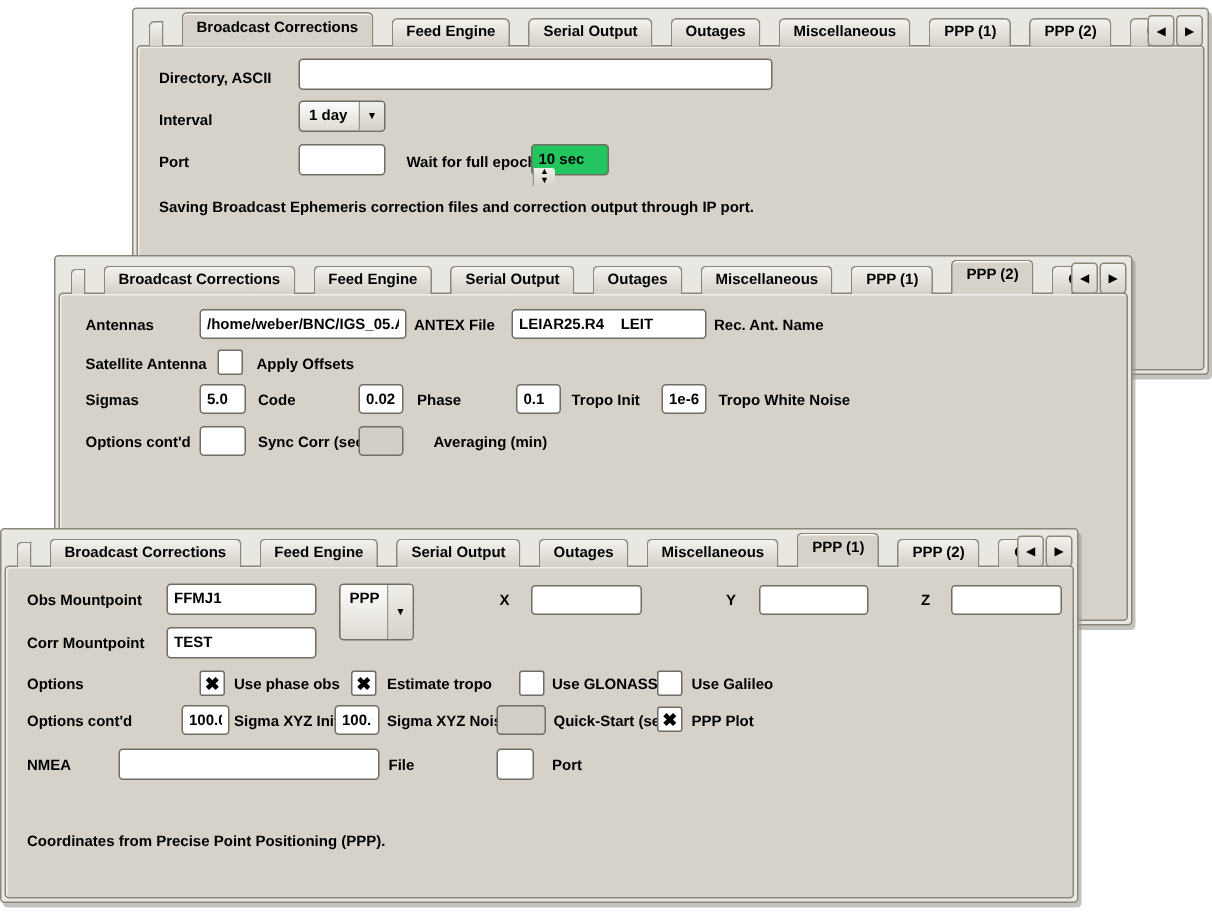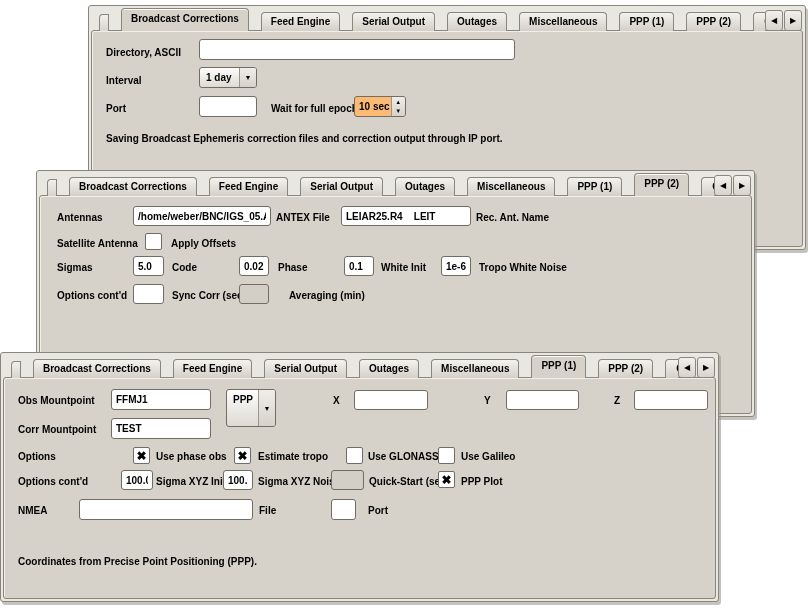--- a/index.html
+++ b/index.html
@@ -31,22 +31,22 @@
   .inp{position:absolute;border:1px solid #716d64;border-radius:3px;background:#fff;
        font-family:"Liberation Sans", sans-serif;font-size:10px;font-weight:bold;color:#000;
        padding:0 4px;box-sizing:border-box;z-index:2;}
   .inp.dis{background:#d3cfc6;}
   .combo{position:absolute;display:flex;border:1px solid #716d64;border-radius:3px;
          background:linear-gradient(#fdfdfc,#dedad2);box-sizing:border-box;z-index:2;}
   .combo .val{flex:1;font-size:10px;font-weight:bold;padding:4px 2px 0 6px;white-space:nowrap;}
   .combo .abtn{width:16px;border-left:1px solid #9a968c;display:flex;align-items:center;
                justify-content:center;font-size:7px;background:linear-gradient(#f0eee9,#d6d2ca);
                border-radius:0 2px 2px 0;}
-  .spin{position:absolute;display:flex;border:1px solid #716d64;border-radius:3px;background:#fdba74;
-        box-sizing:border-box;z-index:2;}
+  .spin{position:absolute;display:flex;border:1px solid #716d64;border-radius:3px;background:#22c55e;
+        box-sizing:border-box;z-index:2;flex-direction:column;}
   .spin .val{flex:1;font-size:10px;font-weight:bold;padding:4px 1px 0 4px;white-space:nowrap;}
   .spin .btns{width:14px;border-left:1px solid #9a968c;display:flex;flex-direction:column;
               background:linear-gradient(#f0eee9,#d6d2ca);border-radius:0 2px 2px 0;}
   .spin .btns div{flex:1;display:flex;align-items:center;justify-content:center;font-size:6px;}
   .cb{position:absolute;width:15px;height:15px;border:1px solid #716d64;border-radius:2px;
       background:#fff;display:flex;align-items:center;justify-content:center;z-index:2;
       font-size:12px;line-height:12px;font-weight:bold;color:#000;}
 </style>
 </head>
 <body>
@@ -128,21 +128,21 @@
     <div class="lbl" style="left:20px;top:67px;">Satellite Antenna</div>
     <div class="cb" style="left:108px;top:62px;"></div>
     <div class="lbl" style="left:134px;top:67px;">Apply Offsets</div>
 
     <div class="lbl" style="left:20px;top:91px;">Sigmas</div>
     <input class="inp" style="left: 96px; top: 85px; width: 31px; height: 20px;" value="5.0">
     <div class="lbl" style="left:135px;top:91px;">Code</div>
     <input class="inp" style="left: 202px; top: 85px; width: 30px; height: 20px;" value="0.02">
     <div class="lbl" style="left:241px;top:91px;text-align:right;">Phase</div>
     <input class="inp" style="left: 307px; top: 85px; width: 30px; height: 20px;" value="0.1">
-    <div class="lbl" style="left:344px;top:91px;">White Init</div>
+    <div class="lbl" style="left:344px;top:91px;">Tropo Init</div>
     <input class="inp" style="left: 404px; top: 85px; width: 30px; height: 20px;" value="1e-6">
     <div class="lbl" style="left:442px;top:91px;">Tropo White Noise</div>
 
     <div class="lbl" style="left:20px;top:119px;">Options cont'd</div>
     <input class="inp" style="left: 96px; top: 113px; width: 31px; height: 20px;" value="">
     <div class="lbl" style="left:135px;top:119px;">Sync Corr (sec)</div>
     <input class="inp dis" style="left: 202px; top: 113px; width: 30px; height: 20px;" value="">
     <div class="lbl" style="left:241px;top:119px;margin-left:11px;">Averaging (min)</div>
 
   </div>

